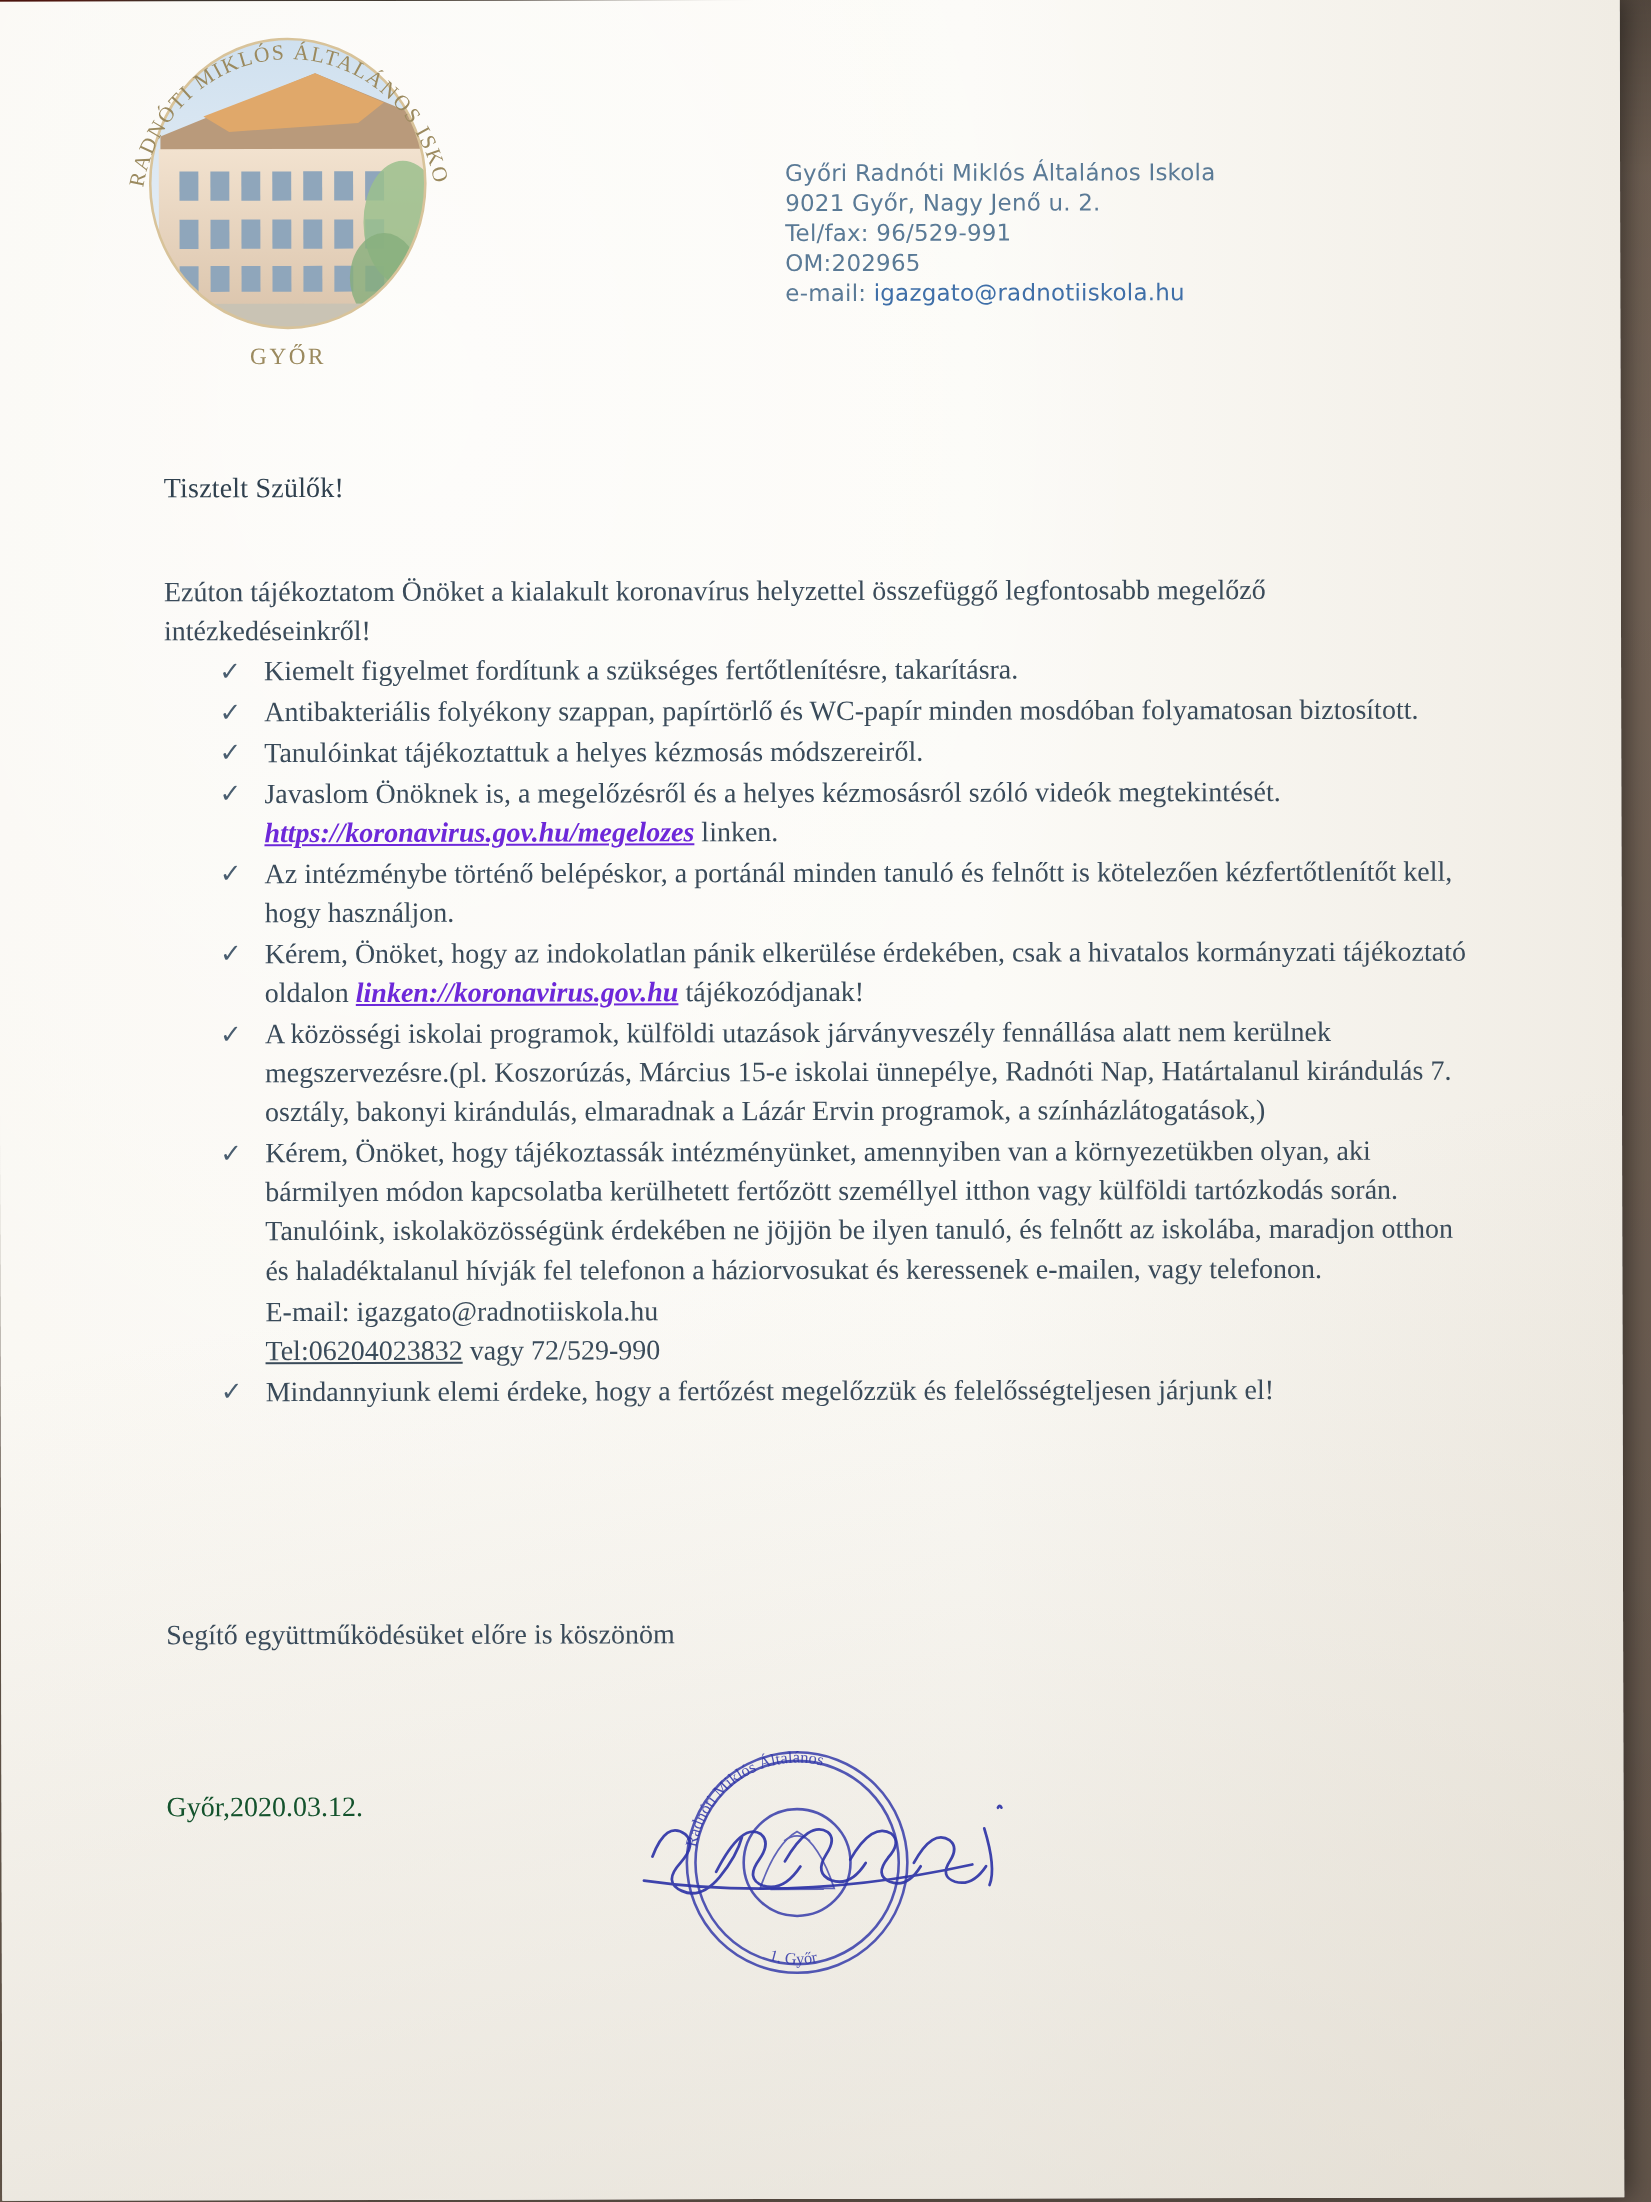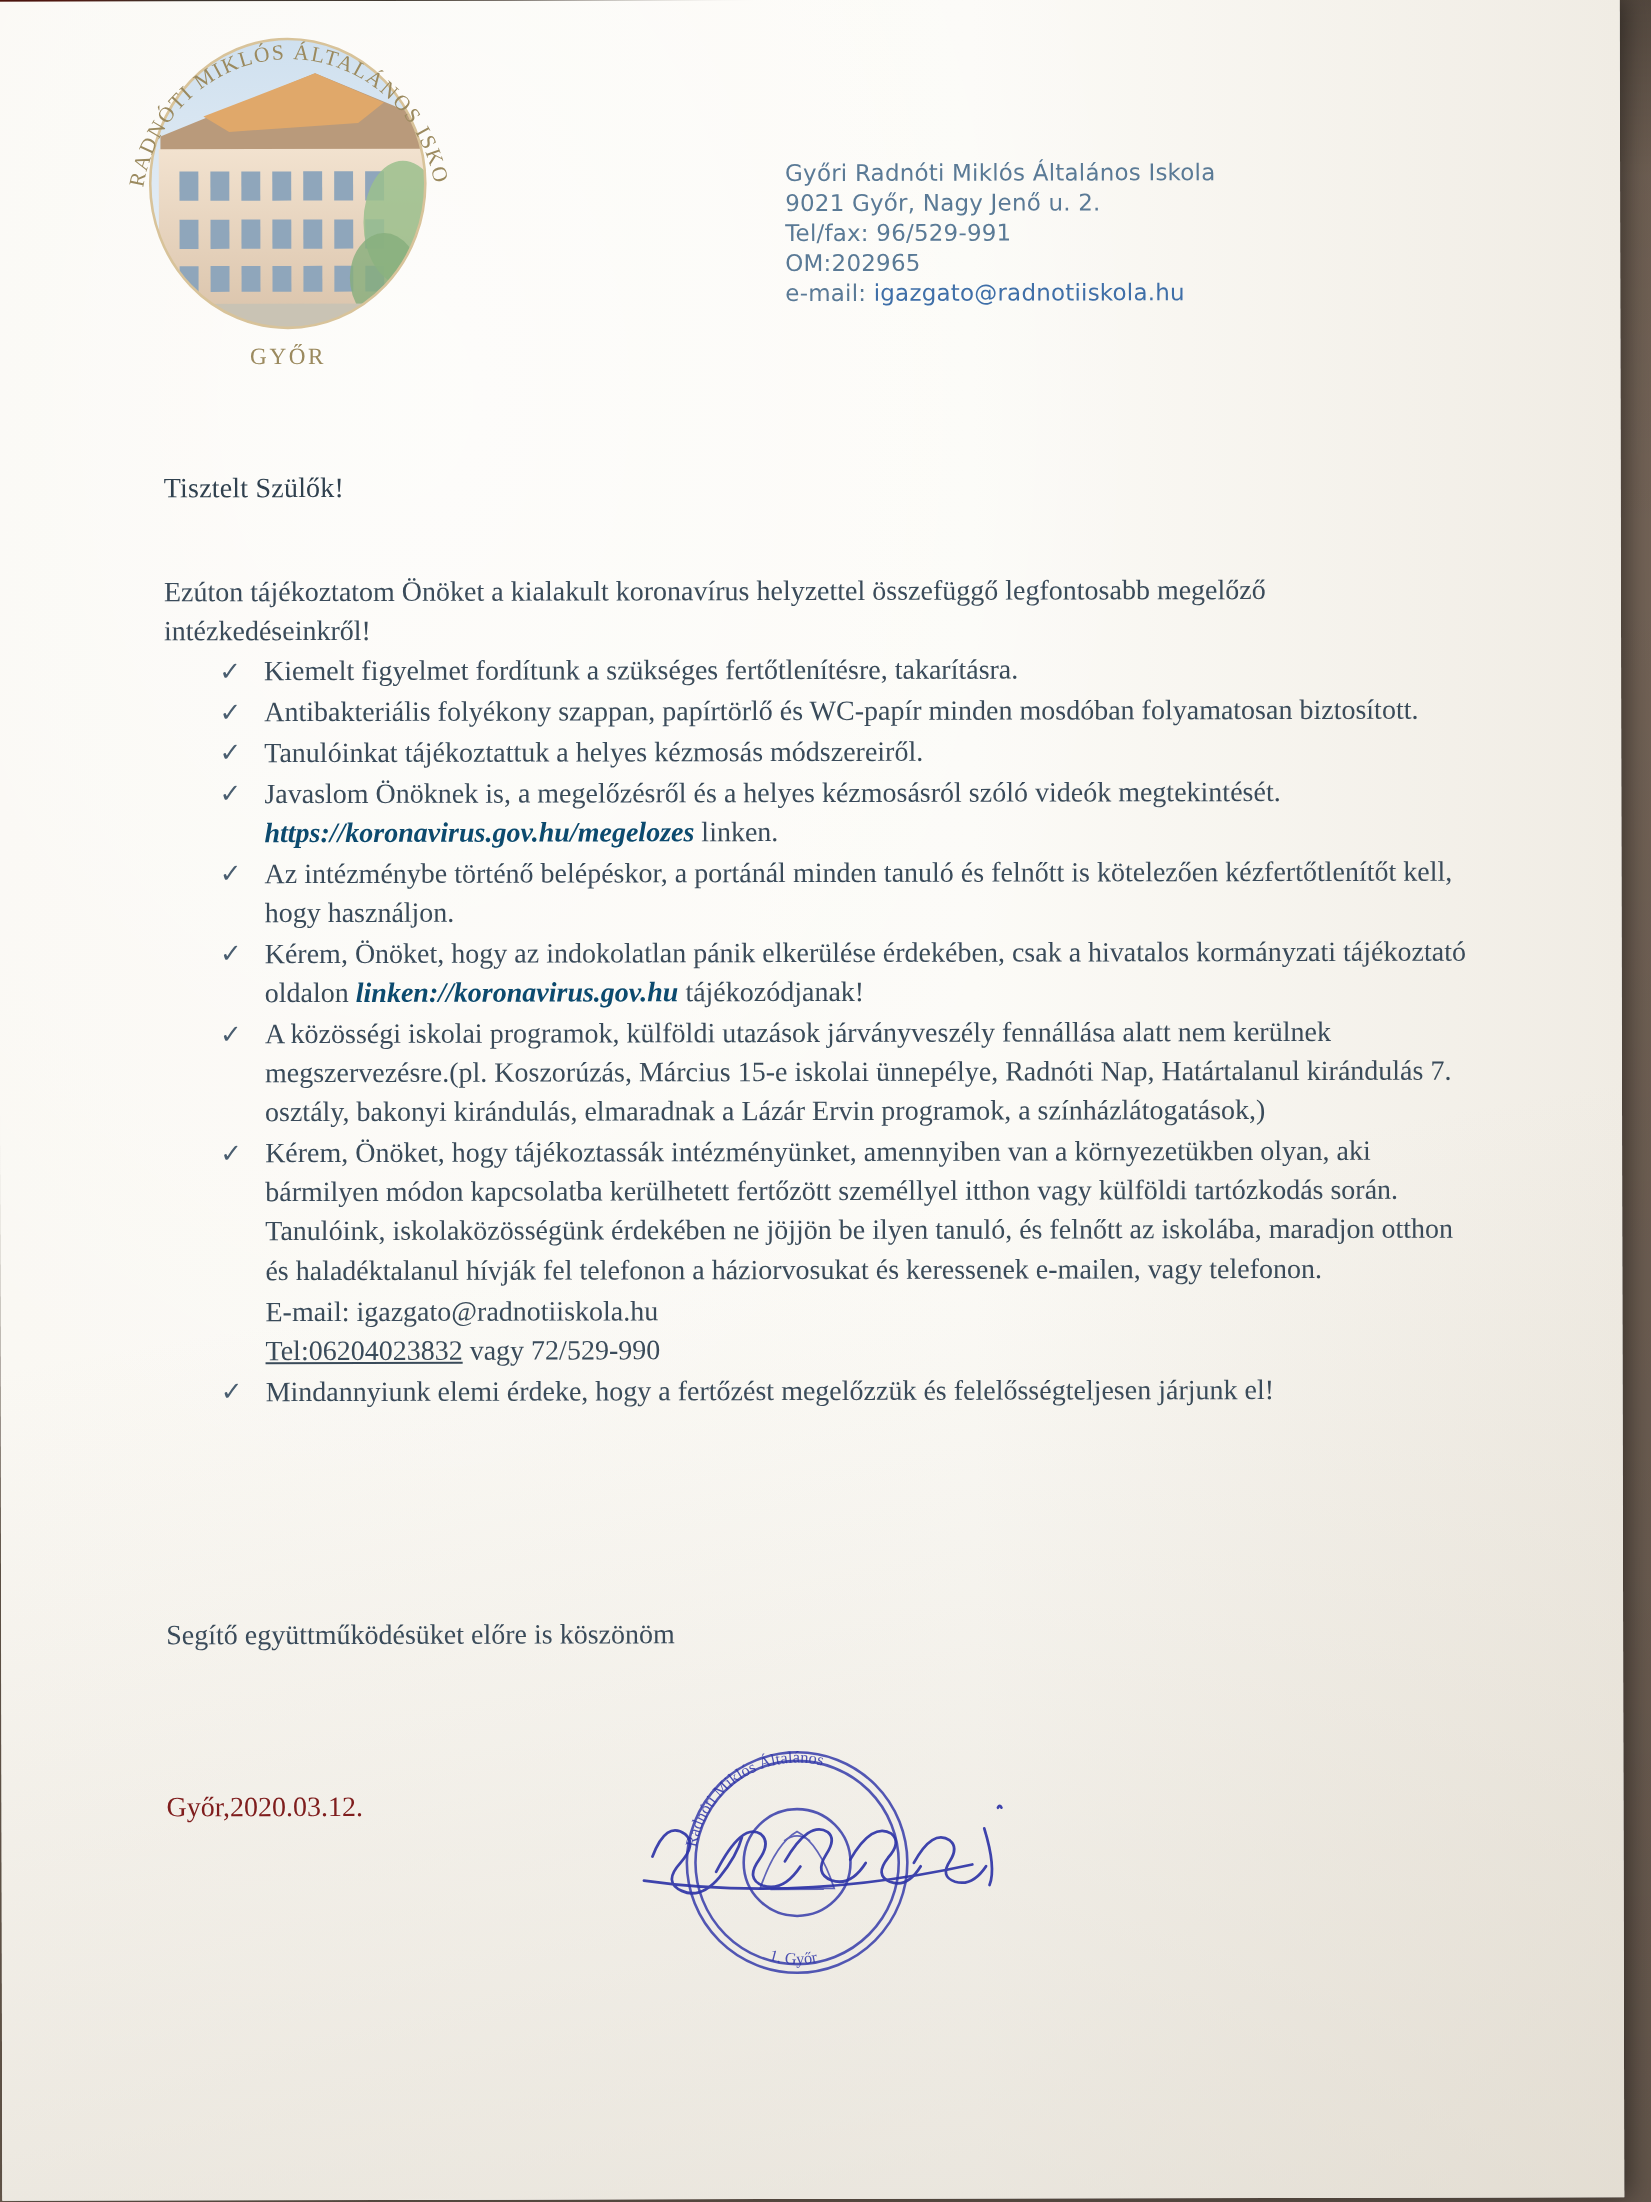--- a/index.html
+++ b/index.html
@@ -125,39 +125,40 @@
     left: 5.2px;
     top: 1.7px;
     font-size: 26px;
     color: #4a5e70;
     font-family: "DejaVu Sans", sans-serif;
   }
   .bullet .txt { display: inline; }
   .lnk {
     font-style: italic;
     font-weight: bold;
-    color: #0c4a6e;
+    color: #6d28d9;
+    text-decoration: underline;
   }
   .plain-line { padding-left: 50px; }
   .u-tel { text-decoration: underline; }
 
   .closing {
     position: absolute;
     left: 165px;
     top: 1618px;
     font-size: 28px;
     color: #3a4b5a;
   }
 
   .place-date {
     position: absolute;
     left: 165px;
     top: 1790px;
     font-size: 28px;
-    color: #7f1d1d;
+    color: #14532d;
   }
 
   .signature-block {
     position: absolute;
     left: 654px;
     top: 1815px;
     width: 447px;
     text-align: center;
     font-size: 27px;
     line-height: 1.35;

